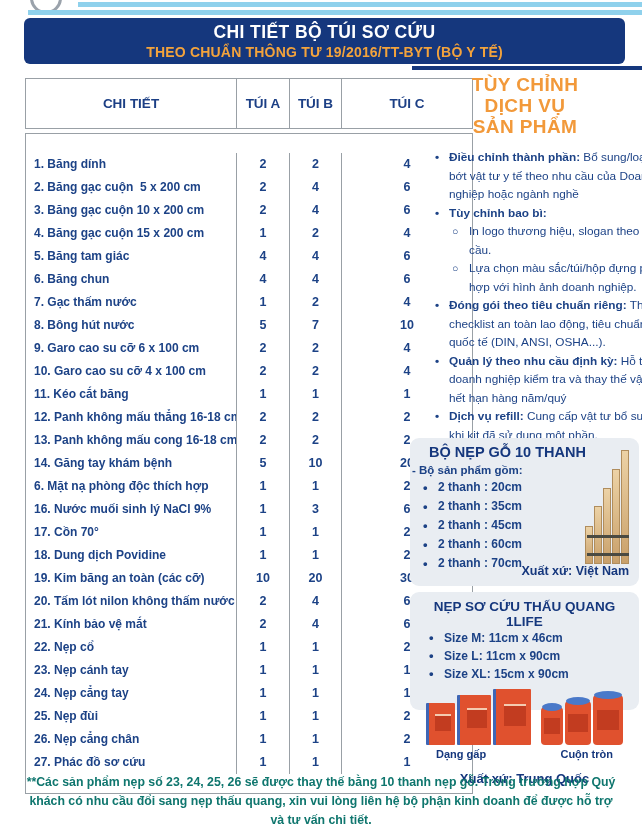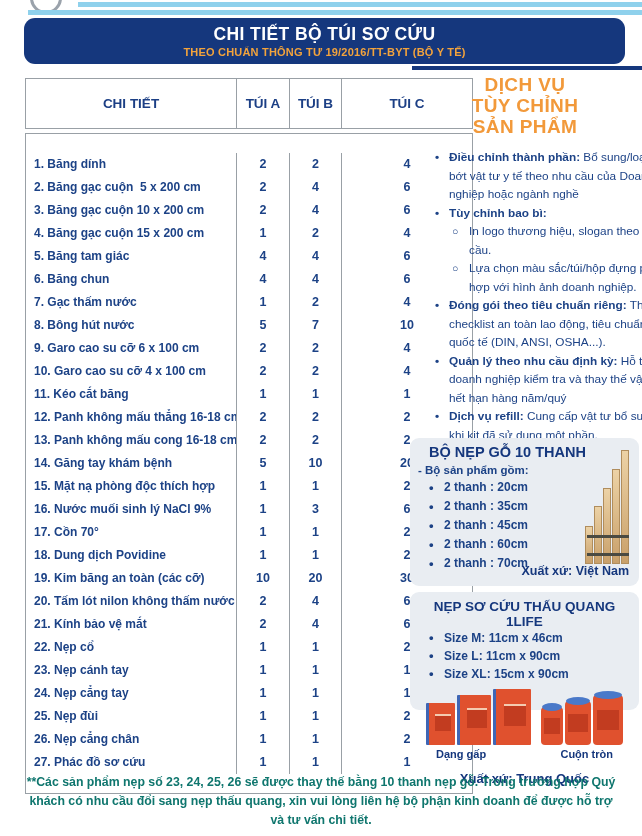--- a/index.html
+++ b/index.html
@@ -7,24 +7,24 @@
     width:642px;height:836px;position:relative;overflow:hidden;
     background:#ffffff;
     font-family:"Liberation Sans","DejaVu Sans",sans-serif;
     -webkit-font-smoothing:antialiased;
   }
   
   .stripe1{position:absolute;top:2px;left:78px;right:0;height:5px;background:#8fd1ec;}
   .stripe2{position:absolute;top:10px;left:28px;right:0;height:5px;background:#8fd1ec;}
   .arc{position:absolute;top:-18px;left:30px;width:26px;height:26px;border:3px solid #9aa2ab;border-radius:50%;background:#fff;}
   
-  .banner{position:absolute;left:24px;top:18px;width:601px;height:46px;background:#15377d;border-radius:11px;
+  .banner{position:absolute;left:24px;top:18px;width:601px;height:46px;background:#15377d;border-radius:6px;
     display:flex;flex-direction:column;align-items:center;justify-content:center;}
   .banner-title{color:#ffffff;font-weight:800;font-size:17.5px;letter-spacing:.4px;line-height:1.15;}
-  .banner-sub{color:#f3a33c;font-weight:700;font-size:11px;margin-top:2px;letter-spacing:.2px;}
+  .banner-sub{color:#f3a33c;font-weight:700;font-size:14px;margin-top:2px;letter-spacing:.2px;}
   .side-line{position:absolute;top:66px;left:412px;right:0;height:4px;background:#15377d;}
 
   
   .table{position:absolute;left:25px;top:78px;width:448px;}
   .thead{display:grid;grid-template-columns:210px 53px 52px 1fr;border:1.5px solid #99a0a6;height:49px;box-sizing:content-box;}
   .thead .hc{display:flex;align-items:center;justify-content:center;color:#1c3f85;font-weight:800;font-size:13.5px;}
   .thead .hc + .hc{border-left:1.5px solid #99a0a6;}
   .tbody{margin-top:4px;border:1.5px solid #99a0a6;display:grid;grid-template-columns:210px 53px 52px 1fr;padding:19px 0;}
   .c-item{height:23px;line-height:23px;padding-left:8px;white-space:pre;color:#1c4286;font-weight:700;font-size:12px;overflow:hidden;}
   .c-num{height:23px;line-height:23px;border-left:1.5px solid #99a0a6;text-align:center;color:#1c4286;font-weight:700;font-size:12.5px;}
@@ -34,21 +34,21 @@
   .side-heading div{color:#f2993a;font-weight:800;font-size:19px;line-height:21px;letter-spacing:.4px;}
   .services{position:absolute;left:432px;top:148px;width:231px;}
   .svc{position:relative;color:#1c4286;font-size:11.8px;line-height:18.5px;}
   .svc.lvl-1{padding-left:17px;}
   .svc.lvl-1::before{content:"•";position:absolute;left:3px;font-weight:800;}
   .svc.lvl-2{padding-left:37px;}
   .svc.lvl-2::before{content:"○";position:absolute;left:20px;font-size:10.5px;}
   .svc b{font-weight:800;}
 
   .infobox{position:absolute;left:410px;width:229px;background:#e9edf2;border-radius:9px;box-sizing:border-box;}
-  .box1{top:438px;height:148px;padding:6px 10px;}
+  .box1{top:438px;height:148px;padding:6px 4px;}
   .box1-title{text-align:center;color:#15377d;font-weight:800;font-size:14.5px;padding-right:34px;}
   .box1-intro{color:#1c4286;font-weight:700;font-size:11.5px;margin:4px 0 2px -2px;}
   .wood-item{position:relative;padding-left:24px;color:#1c4286;font-weight:700;font-size:12px;line-height:19px;}
   .wood-item::before{content:"•";position:absolute;left:9px;font-size:13px;}
   .box1-origin{position:absolute;right:10px;bottom:8px;color:#15377d;font-weight:800;font-size:12.5px;}
   .wood-graphic{position:absolute;right:8px;top:12px;width:46px;height:114px;display:flex;align-items:flex-end;gap:1px;}
   .wbar{width:8px;background:linear-gradient(180deg,#ecd2a6,#c9a06a);border:1px solid #b08d5d;box-sizing:border-box;}
   .strap{position:absolute;left:2px;right:2px;height:3px;background:#4a4a42;}
 
   .box2{top:592px;height:118px;padding:5px 10px;}
@@ -153,21 +153,21 @@
       <div class="c-item">13. Panh không mấu cong 16-18 cm</div>
       <div class="c-num">2</div>
       <div class="c-num">2</div>
       <div class="c-num">2</div>
 
       <div class="c-item">14. Găng tay khám bệnh</div>
       <div class="c-num">5</div>
       <div class="c-num">10</div>
       <div class="c-num">20</div>
 
-      <div class="c-item">15. Mặt nạ phòng độc thích hợp</div>
+      <div class="c-item">6. Mặt nạ phòng độc thích hợp</div>
       <div class="c-num">1</div>
       <div class="c-num">1</div>
       <div class="c-num">2</div>
 
       <div class="c-item">16. Nước muối sinh lý NaCl 9%</div>
       <div class="c-num">1</div>
       <div class="c-num">3</div>
       <div class="c-num">6</div>
 
       <div class="c-item">17. Cồn 70°</div>
@@ -223,23 +223,23 @@
       <div class="c-item">27. Phác đồ sơ cứu</div>
       <div class="c-num">1</div>
       <div class="c-num">1</div>
       <div class="c-num">1</div>
 
   </div>
 </div>
 
 <div class="side-heading">
 
+    <div>TÙY CHỈNH</div>
+
     <div>DỊCH VỤ</div>
-
-    <div>TÙY CHỈNH</div>
 
     <div>SẢN PHẨM</div>
 
 </div>
 
 <div class="services">
 
     <div class="svc lvl-1"><b>Điều chỉnh thành phần:</b><span> Bổ sung/loại bớt vật tư y tế theo nhu cầu của Doanh nghiệp hoặc ngành nghề</span></div>
 
     <div class="svc lvl-1"><b>Tùy chỉnh bao bì:</b><span></span></div>

